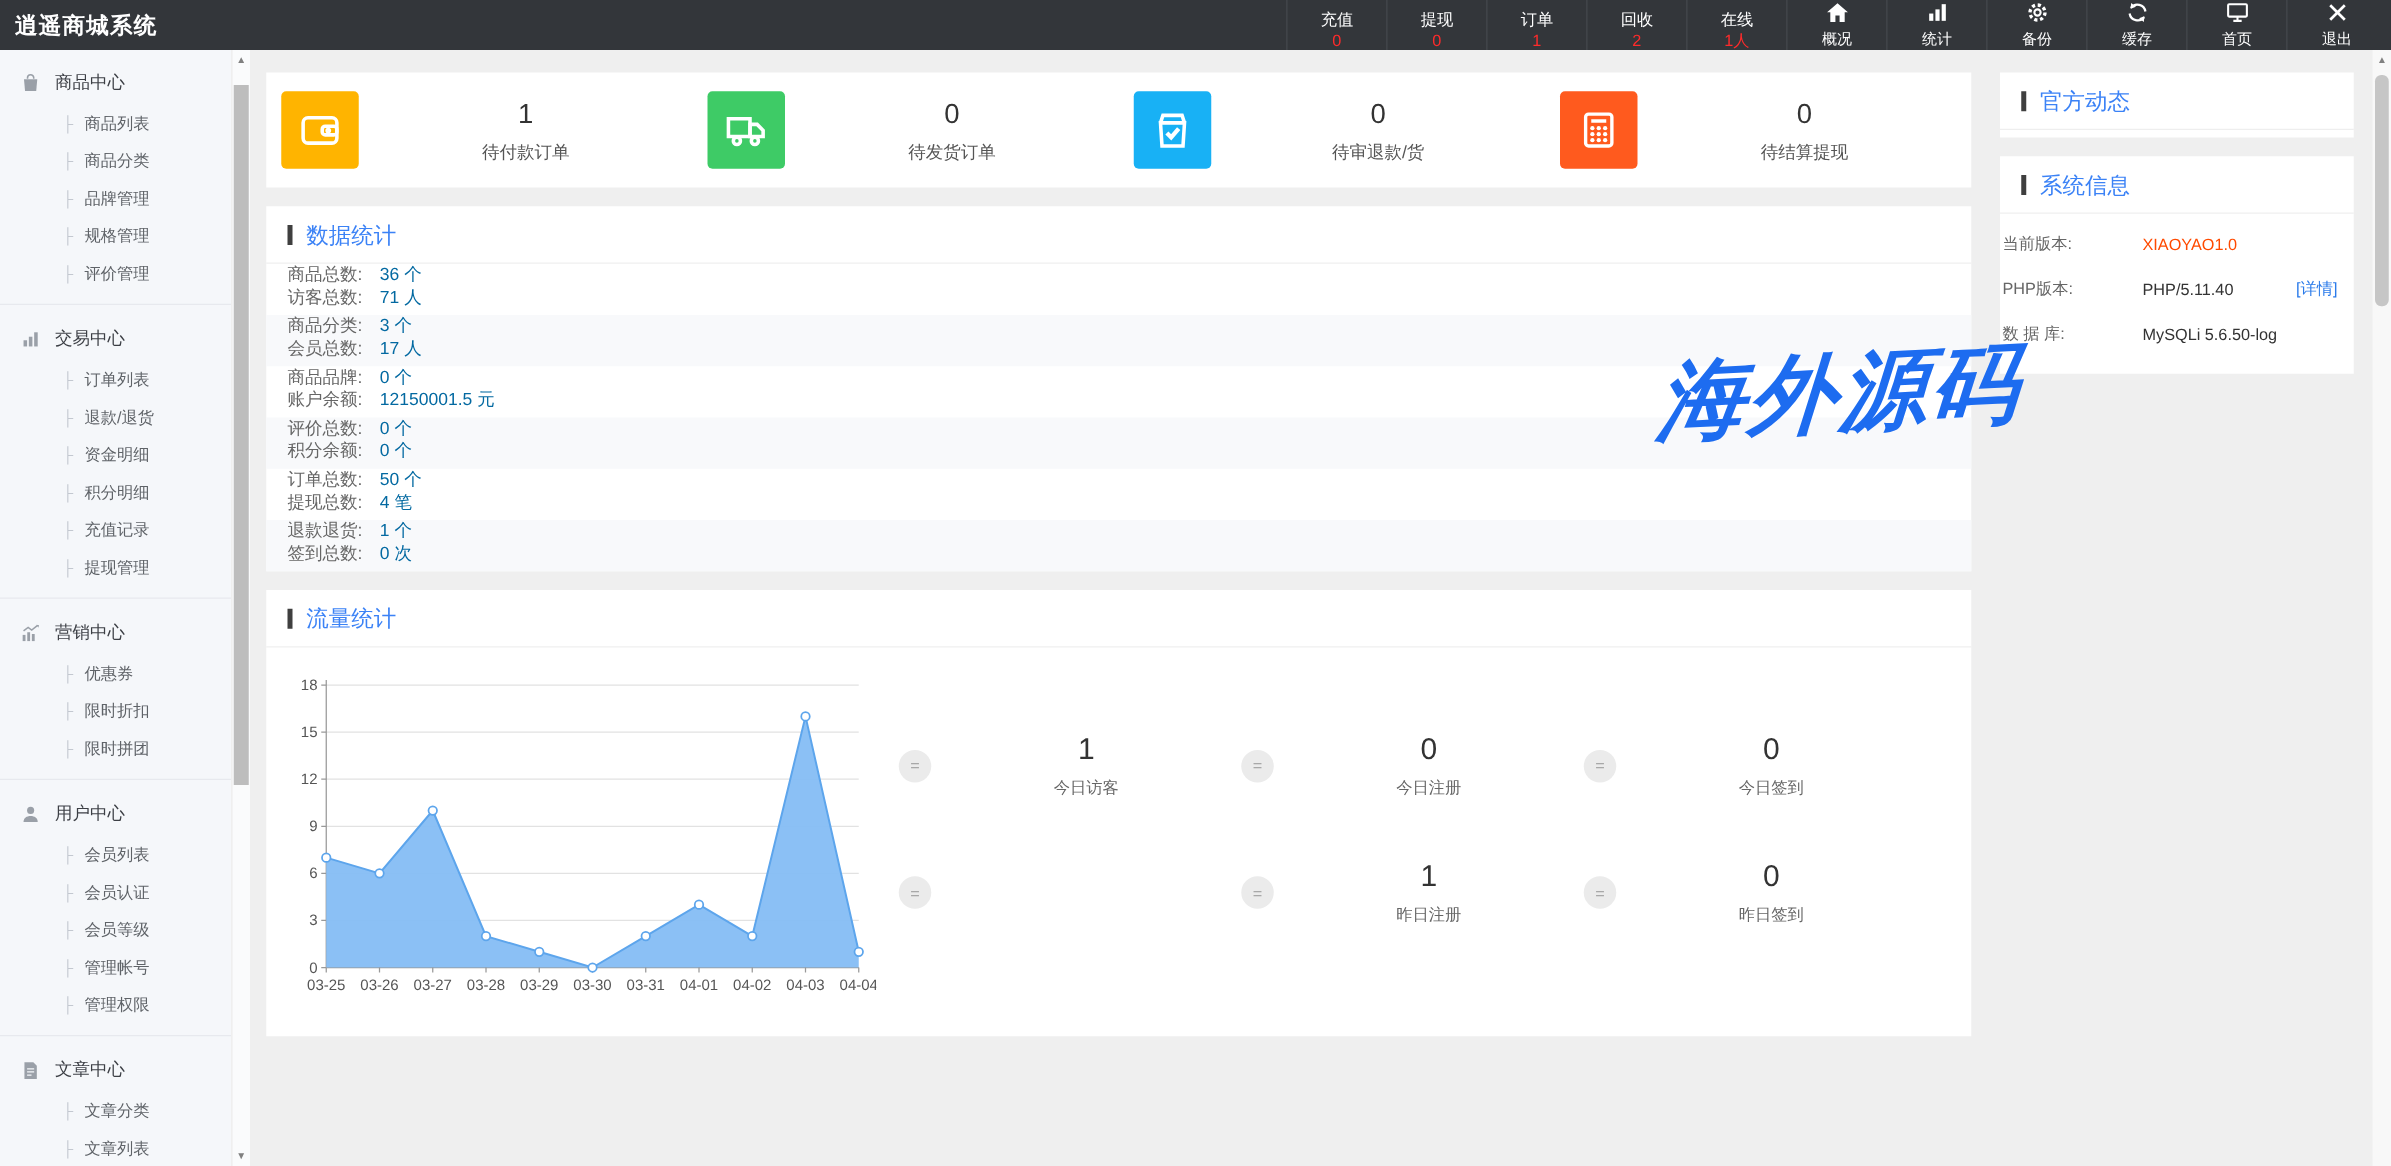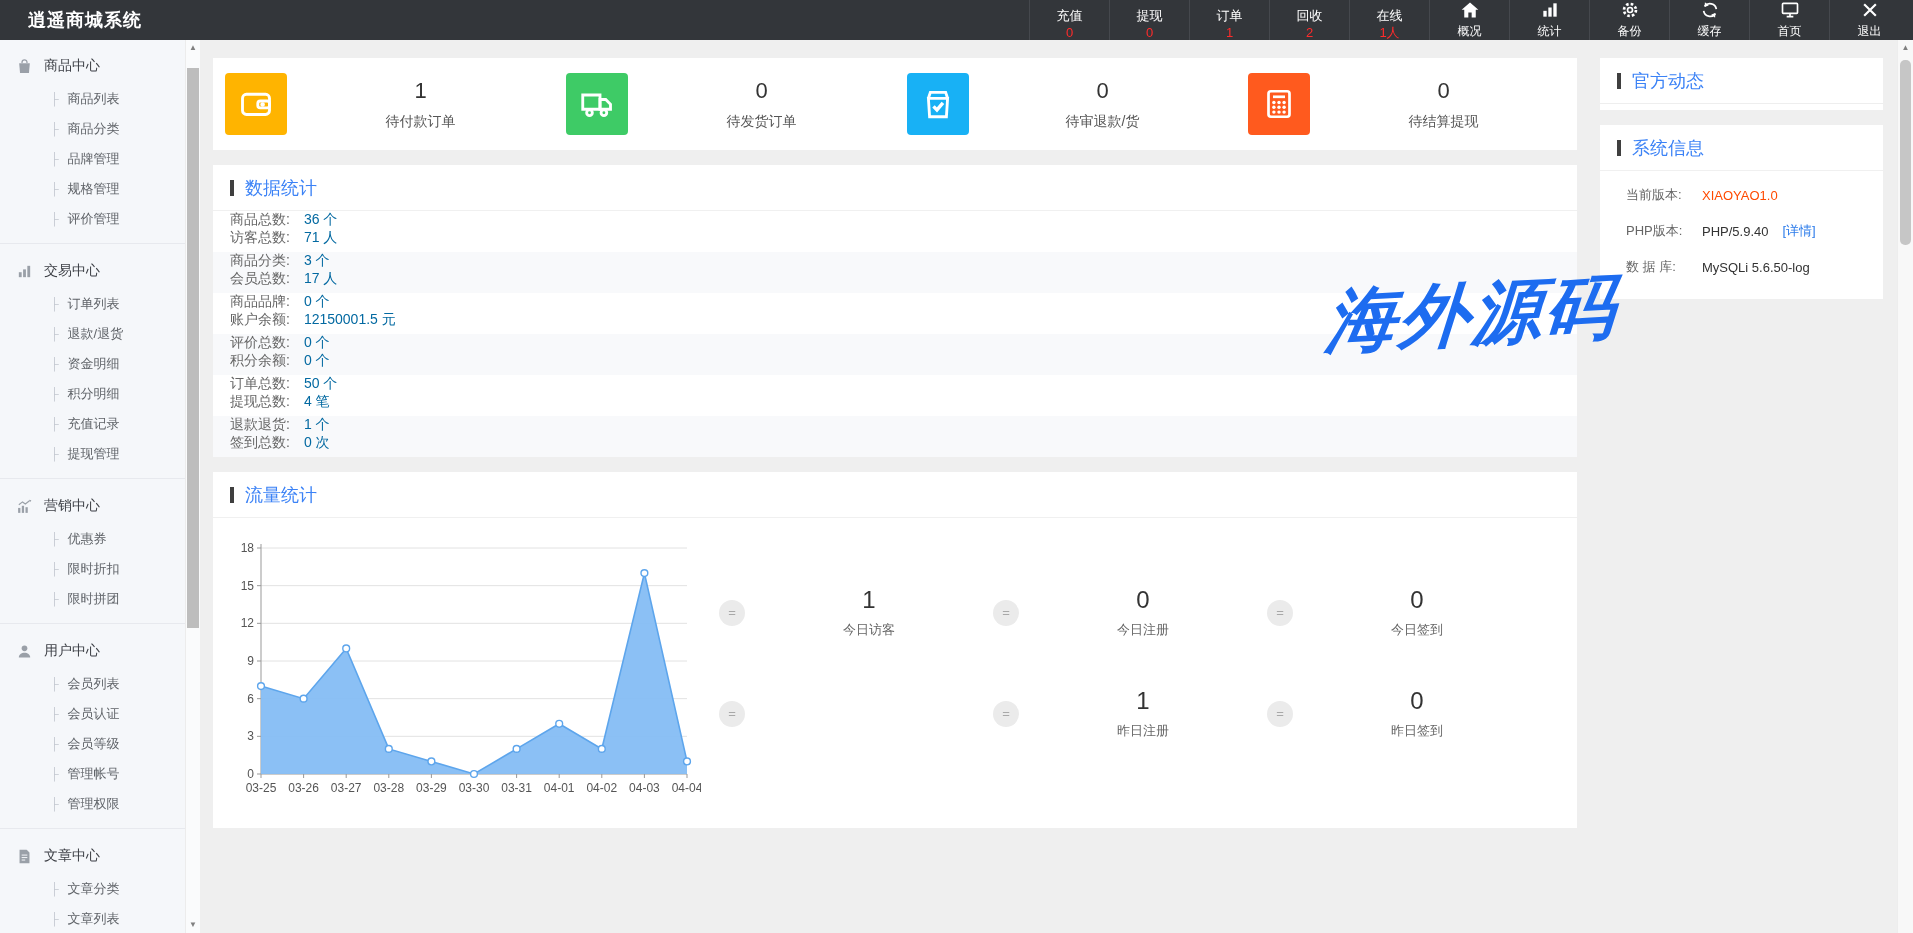--- a/index.html
+++ b/index.html
@@ -1,20 +1,20 @@
 <!DOCTYPE html>
 <html><head>
 <meta charset="utf-8">
 <style>
 *{margin:0;padding:0;box-sizing:border-box;}
 html,body{width:1913px;height:933px;overflow:hidden;font-family:"Liberation Sans","DejaVu Sans",sans-serif;background:#efefef;}
 
 
 .header{position:absolute;top:0;left:0;width:1913px;height:40px;background:#33363a;display:flex;align-items:center;z-index:8;}
-.brand{color:#fff;font-size:18px;font-weight:bold;padding-left:28px;letter-spacing:1px;text-align:right;}
+.brand{color:#fff;font-size:18px;font-weight:bold;padding-left:12px;letter-spacing:1px;text-align:right;}
 .hnav{margin-left:auto;display:flex;height:40px;padding-right:4px;}
 .hstat,.haction{width:80px;border-left:1px solid #45484d;display:flex;flex-direction:column;align-items:center;justify-content:flex-end;cursor:pointer;}
 .hstat-label{color:#fff;font-size:13px;line-height:15px;}
 .hstat-value{color:#ff2b2b;font-size:13px;line-height:15px;margin-top:2px;}
 .haction .ico{width:20px;height:20px;color:#fff;}
 .haction .ico svg{width:20px;height:20px;display:block;}
 .haction-label{color:#fff;font-size:12px;margin-top:3px;}
 
 
 .sidebar{position:absolute;top:40px;left:0;width:200px;height:893px;background:#f5f7fa;overflow:hidden;}
@@ -59,21 +59,21 @@
 .eq{width:26px;height:26px;border-radius:50%;background:#ebebeb;color:#a8a8a8;font-size:13px;display:flex;align-items:center;justify-content:center;flex:0 0 26px;}
 .t-stack{flex:1;display:flex;flex-direction:column;align-items:center;}
 .t-num{font-size:24px;color:#333;}
 .t-label{font-size:13px;color:#666;margin-top:7px;}
 
 
 .rightpanel{position:absolute;top:40px;left:1590px;width:307px;height:893px;padding:18px 14px 0 10px;}
 .official{margin-bottom:15px;}
 .official .sec-title{border-bottom:1px solid #eee;}
 .sysinfo{padding-bottom:14px;}
-.si-row{height:36px;display:flex;align-items:center;padding-left:26px;font-size:13px;}
+.si-row{height:36px;display:flex;align-items:center;padding-left:2px;font-size:13px;gap:36px;}
 .si-label{color:#666;width:76px;flex:0 0 76px;}
 .si-value{color:#333;}
 .si-value.accent{color:#ff4a00;}
 .si-link{color:#2b7bea;margin-left:14px;cursor:pointer;}
 
 
 .page-scroll{position:absolute;top:40px;right:0;width:16px;height:893px;background:#f8f8f8;border-left:1px solid #ededed;z-index:9;}
 .page-scroll .sarrow{position:absolute;left:0;width:15px;height:16px;color:#808080;font-size:8px;text-align:center;line-height:16px;cursor:pointer;}
 .page-thumb{position:absolute;top:20px;left:2px;width:11px;height:185px;background:#c6c6c6;border-radius:5px;cursor:pointer;}
 
@@ -582,21 +582,21 @@
       <span class="sec-text">系统信息</span>
     </div>
     <div style="height:6px;"></div>
     <div id="si-rows">
         <div class="si-row">
           <span class="si-label">当前版本:</span>
           <span class="si-value accent">XIAOYAO1.0</span>
         </div>
         <div class="si-row">
           <span class="si-label">PHP版本:</span>
-          <span class="si-value">PHP/5.9.40</span>
+          <span class="si-value">PHP/5.11.40</span>
           <span class="si-link">[详情]</span>
         </div>
         <div class="si-row">
           <span class="si-label">数 据 库:</span>
           <span class="si-value">MySQLi 5.6.50-log</span>
         </div>
       </div>
   </div>
 </div>
 

